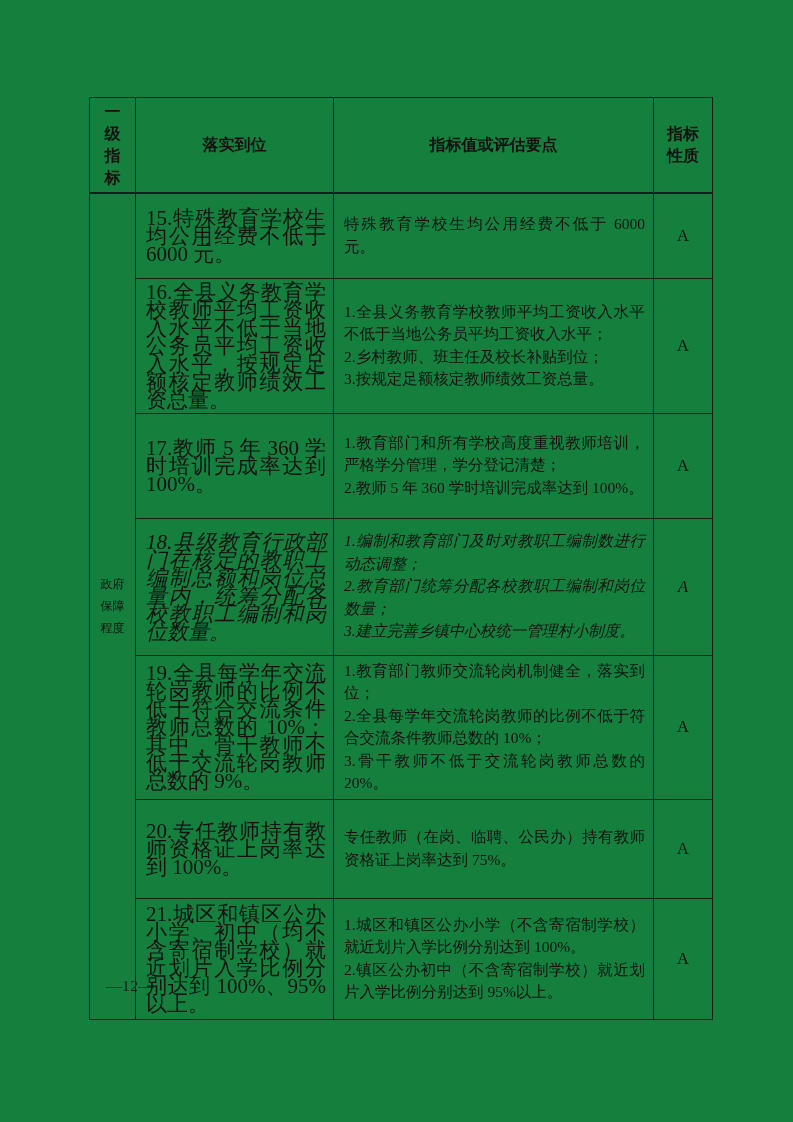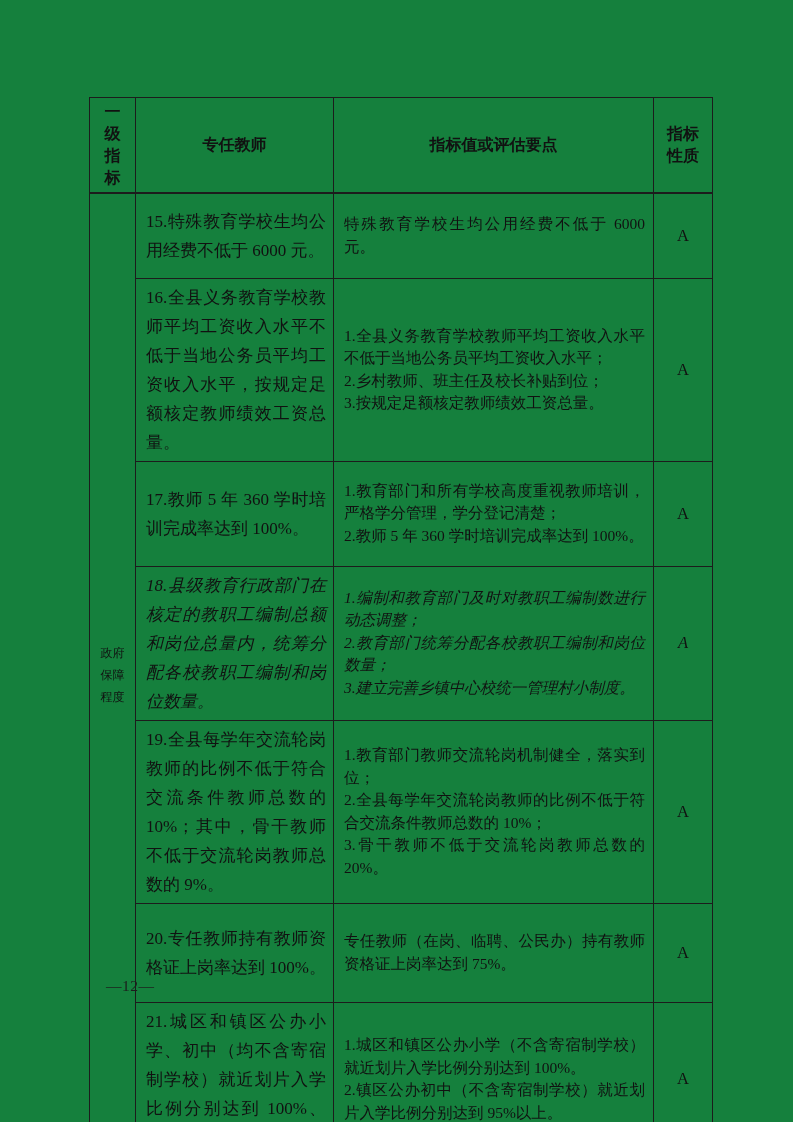--- a/index.html
+++ b/index.html
@@ -49,22 +49,22 @@
     border-bottom-width: 2.2px;
   }
   td.primary-cell {
     text-align: center;
     white-space: pre-line;
     font-size: 12px;
     line-height: 22px;
     padding: 2px;
   }
   td.secondary-cell {
-    font-size: 17px;
-    line-height: 29px;
+    font-size: 21px;
+    line-height: 18px;
     text-align: justify;
     padding: 4px 7px 4px 10px;
   }
   td.points-cell {
     font-size: 15.5px;
     line-height: 22.5px;
     text-align: justify;
     white-space: pre-line;
     padding: 4px 8px 4px 10px;
   }
@@ -90,21 +90,21 @@
     <colgroup>
       <col style="width:46px">
       <col style="width:198px">
       <col style="width:320px">
       <col style="width:59px">
     </colgroup>
     <thead>
       <tr>
         <th>一级
 指标</th>
-        <th>专任教师</th>
+        <th>落实到位</th>
         <th>指标值或评估要点</th>
         <th>指标
 性质</th>
       </tr>
     </thead>
     <tbody>
       <tr class="row-h-85">
         <td class="primary-cell" rowspan="7">政府
 保障
 程度</td>

